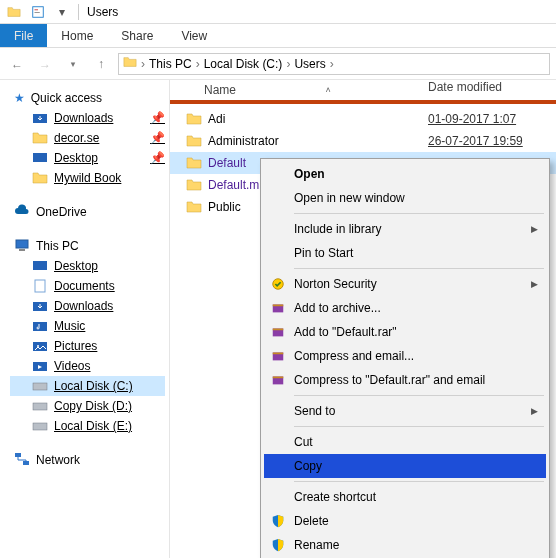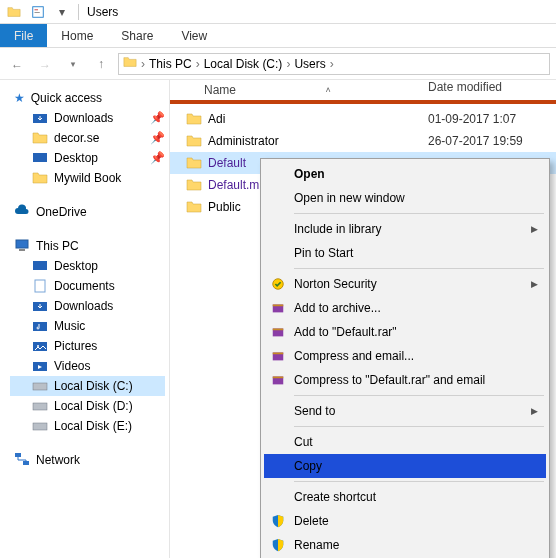--- a/index.html
+++ b/index.html
@@ -21,34 +21,34 @@
 .nav-arrow { width: 22px; height:22px; display:flex; align-items:center; justify-content:center; color:#777; }
 .address { flex:1; display:flex; align-items:center; gap:4px; border:1px solid #ccc; height:22px; padding:0 4px; }
 .crumb { display:flex; align-items:center; gap:4px; color:#000; }
 .crumb-sep { color:#777; }
 
 
 .body { display:flex; height: calc(558px - 24px - 24px - 32px); }
 .tree { width: 170px; border-right:1px solid #e5e5e5; padding: 8px 4px 8px 10px; overflow:hidden; }
 .tree-group { margin-bottom: 14px; }
 .tree-item { display:flex; align-items:center; gap:6px; height:20px; padding-left: 4px; }
-.tree-item.indent { padding-left: 22px; }
+.tree-item.indent { padding-left: 22px; text-decoration: underline; }
 .tree-item.sel { background:#cce8ff; }
 .star { color:#2b7cd3; }
 .folder-icon { width:16px; height:16px; }
 
 
 .list { flex:1; display:flex; flex-direction:column; }
 .list-head { display:flex; height: 24px; border-bottom:4px solid #c2410c; color:#444; }
 .col-name { width: 250px; padding-left: 34px; display:flex; align-items:center; }
 .col-date { flex:1; padding-left: 8px; display:flex; align-items:flex-start; }
 .list-body { padding-top: 4px; }
 .row { display:flex; height:22px; align-items:center; }
 .row .c1 { width:250px; padding-left:16px; display:flex; align-items:center; gap:6px; }
-.row .c2 { flex:1; padding-left:8px; color:#333; }
+.row .c2 { flex:1; padding-left:8px; color:#333;text-decoration:underline; }
 .row.sel { background:#cce8ff; }
 .row.dim .c1 span { color:#4c1d95; }
 
 
 .menu { position:absolute; left:260px; top:158px; width:290px; background:#f2f2f2; border:1px solid #a0a0a0; box-shadow:4px 4px 6px rgba(0,0,0,.25); padding:3px; }
 .menu-item { display:flex; align-items:center; height:24px; padding-left:30px; position:relative; }
 .menu-item.bold { font-weight:600; }
 .menu-item.hover { background:#1d4ed8; }
 .menu-sep { height:0; margin:3px 2px 3px 30px; border-top:1px solid #d0d0d0; }
 .menu-arrow { position:absolute; right:8px; font-size:9px; color:#555; }
@@ -217,21 +217,21 @@
       <div class="tree-item indent sel">
           <svg class="folder-icon" viewBox="0 0 16 16">
             <rect x="1" y="5" width="14" height="7" class="disk"></rect>
           </svg>
           <span>Local Disk (C:)</span>
         </div>
       <div class="tree-item indent">
           <svg class="folder-icon" viewBox="0 0 16 16">
             <rect x="1" y="5" width="14" height="7" class="disk"></rect>
           </svg>
-          <span>Local Disk (D:)</span>
+          <span>Copy Disk (D:)</span>
         </div>
       <div class="tree-item indent">
           <svg class="folder-icon" viewBox="0 0 16 16">
             <rect x="1" y="5" width="14" height="7" class="disk"></rect>
           </svg>
           <span>Local Disk (E:)</span>
         </div>
     </div>
     <div class="tree-group">
       <div class="tree-item">

